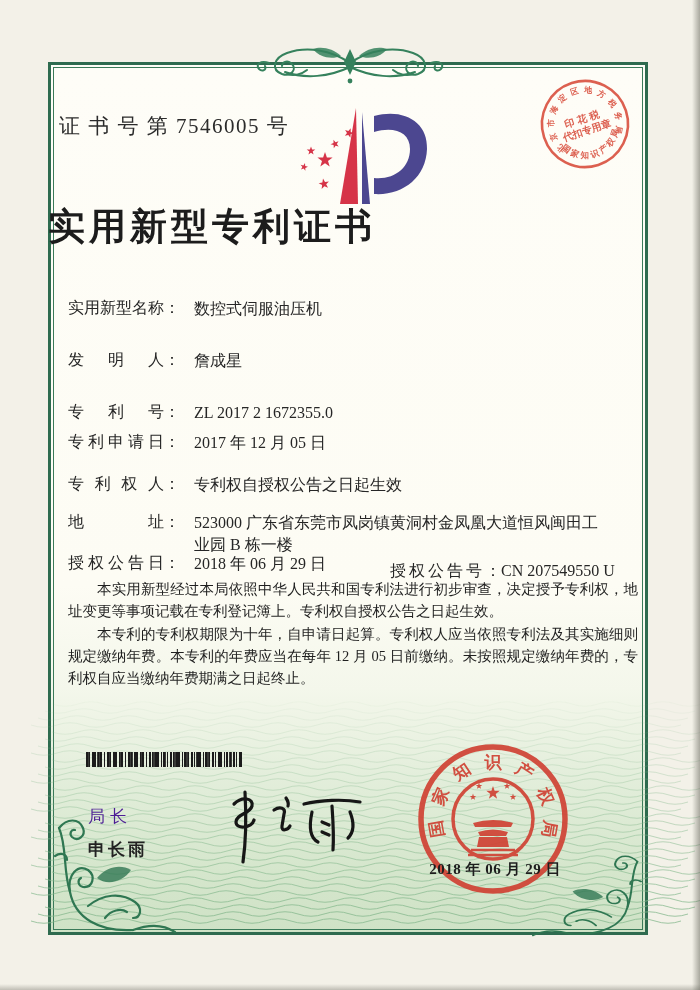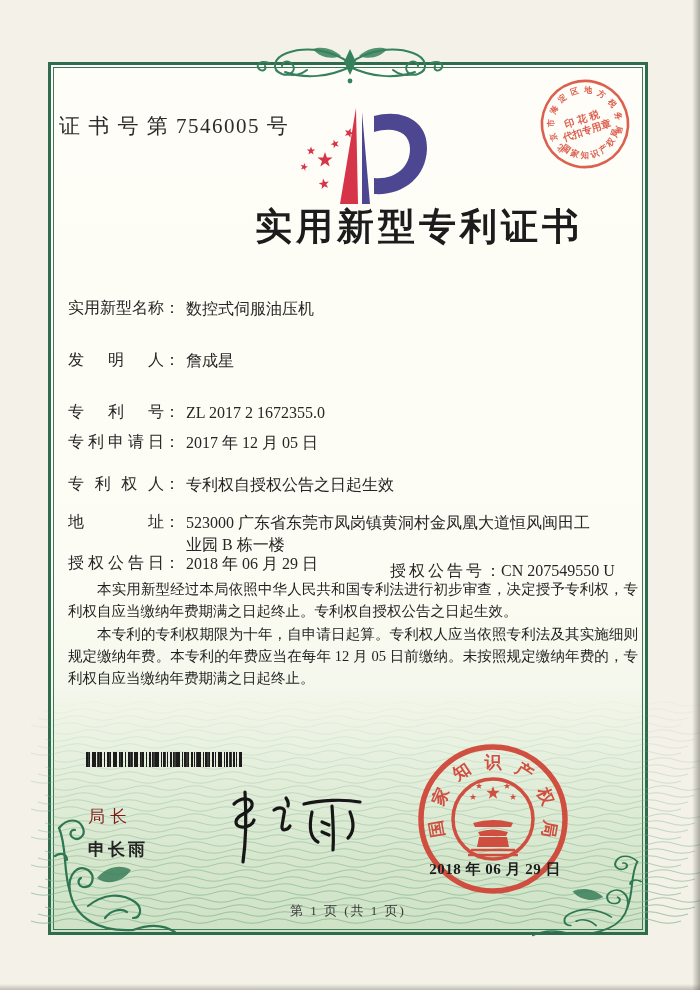--- a/index.html
+++ b/index.html
@@ -18,45 +18,45 @@
     background:linear-gradient(180deg, rgba(0,0,0,0), rgba(95,95,84,.35)); }
 
   .frame { position:absolute; left:48px; top:62px; width:600px; height:873px;
     border:3px solid #2e6b4f;
     background:linear-gradient(180deg,#fefdf7 0%,#fdfcf4 60%,#f4f7eb 72%,#e3eedb 82%,#d5e6cc 93%,#cfe2c6 100%);
   }
   .frame-inner { position:absolute; inset:2px; border:1px solid #3a7a59; }
 
   .cert-no { position:absolute; left:59px; top:112px; font-size:21px; letter-spacing:1.5px; color:#2b2b2b; }
 
-  .title { position:absolute; left:48px; top:202px; width:535px; text-align:right;
+  .title { position:absolute; left:48px; top:202px; width:535px; text-align:left;
     font-size:37px; font-weight:600; letter-spacing:4px; color:#1c1c1c; }
 
   .fields { position:absolute; left:68px; top:298px; width:570px; font-size:16px; }
   .field-row { position:absolute; left:0; white-space:nowrap; }
   .flabel { display:inline-block; width:96px; text-align:justify; text-align-last:justify; vertical-align:top; }
   .fcolon { display:inline-block; vertical-align:top; }
-  .fvalue { display:inline-block; vertical-align:top; margin-left:2px; white-space:normal; line-height:22px; }
+  .fvalue { display:inline-block; vertical-align:top; margin-left:10px; white-space:normal; line-height:22px; }
   .fvalue.addr { width:406px; }
   .grant { position:absolute; left:322px; top:0; white-space:nowrap;margin-top:8px; }
   .grant .gl { letter-spacing:3px; }
 
   .body-text { position:absolute; left:68px; top:578px; width:570px; font-size:14.5px;
     line-height:22.3px; color:#1f1f1f; text-align:justify; }
   .body-text p { text-indent:2em; }
 
   .barcode { position:absolute; left:86px; top:752px; width:156px; height:15px;
     background-image:
       repeating-linear-gradient(90deg,#1b1b1b 0 1px, transparent 1px 3px),
       repeating-linear-gradient(90deg,#1b1b1b 0 2px, transparent 2px 7px),
       repeating-linear-gradient(90deg,rgba(27,27,27,.85) 0 3px, transparent 3px 11px);
   }
 
   .signoff-title { position:absolute; left:88px; top:805px; font-size:17px; letter-spacing:5px;
-    font-family:Liberation Sans, sans-serif; color:#7f1d1d; }
+    font-family:Liberation Sans, sans-serif; color:#4c1d95; }
   .signoff-name  { position:absolute; left:88px; top:838px; font-size:17px; letter-spacing:3px;
     font-family:"Liberation Sans","DejaVu Sans",sans-serif; color:#222;font-weight:bold; }
 
   .seal-date { position:absolute; left:420px; top:860px; width:150px; text-align:center;
     font-size:15px; font-weight:bold; letter-spacing:.5px; color:#1d1d1d; }
 
   .footer { position:absolute; left:48px; top:902px; width:600px; text-align:center;
     font-size:13px; letter-spacing:2px; color:#3a3a3a; }
 
   svg { position:absolute; overflow:visible; }
@@ -188,21 +188,21 @@
     <div class="field-row" style="top:255px">
       <span class="flabel">授权公告日</span><span class="fcolon">：</span>
       <span class="fvalue">2018 年 06 月 29 日</span>
       <span class="grant">
         <span class="gl">授权公告号</span><span>：</span><span>CN 207549550 U</span>
       </span>
     </div>
   </div>
 
   <div class="body-text">
-    <p>本实用新型经过本局依照中华人民共和国专利法进行初步审查，决定授予专利权，专利权自应当缴纳年费期满之日起终止。专利权自授权公告之日起生效。</p>
+    <p>本实用新型经过本局依照中华人民共和国专利法进行初步审查，决定授予专利权，地址变更等事项记载在专利登记簿上。专利权自授权公告之日起生效。</p>
     <p>本专利的专利权期限为十年，自申请日起算。专利权人应当依照专利法及其实施细则规定缴纳年费。本专利的年费应当在每年 12 月 05 日前缴纳。未按照规定缴纳年费的，专利权自应当缴纳年费期满之日起终止。</p>
   </div>
 
   <div class="barcode"></div>
 
   <div class="signoff-title">局长</div>
   <div class="signoff-name">申长雨</div>
 
   <svg id="signature" width="160" height="80" viewBox="0 0 160 80">
     <g fill="none" stroke="#161616" stroke-width="3.2" stroke-linecap="round" stroke-linejoin="round">
@@ -271,17 +271,16 @@
           <text transform="translate(28.5 71.9) rotate(36.7)" text-anchor="middle" dominant-baseline="central" font-size="8.5" font-weight="bold" fill="#d84b3a">家</text>
           <text transform="translate(37.2 76.4) rotate(18.3)" text-anchor="middle" dominant-baseline="central" font-size="8.5" font-weight="bold" fill="#d84b3a">知</text>
           <text transform="translate(47.0 78.0) rotate(0.0)" text-anchor="middle" dominant-baseline="central" font-size="8.5" font-weight="bold" fill="#d84b3a">识</text>
           <text transform="translate(56.8 76.4) rotate(-18.3)" text-anchor="middle" dominant-baseline="central" font-size="8.5" font-weight="bold" fill="#d84b3a">产</text>
           <text transform="translate(65.5 71.9) rotate(-36.7)" text-anchor="middle" dominant-baseline="central" font-size="8.5" font-weight="bold" fill="#d84b3a">权</text>
           <text transform="translate(72.4 64.8) rotate(-55.0)" text-anchor="middle" dominant-baseline="central" font-size="8.5" font-weight="bold" fill="#d84b3a">局</text>
         </g>
     </g>
   </svg>
 
-  <div class="footer">第 1 页 (共 1 页)</div>
 
   <div class="scan-edge-right"></div>
   <div class="scan-edge-bottom"></div>
 </div>
 
 </body></html>

